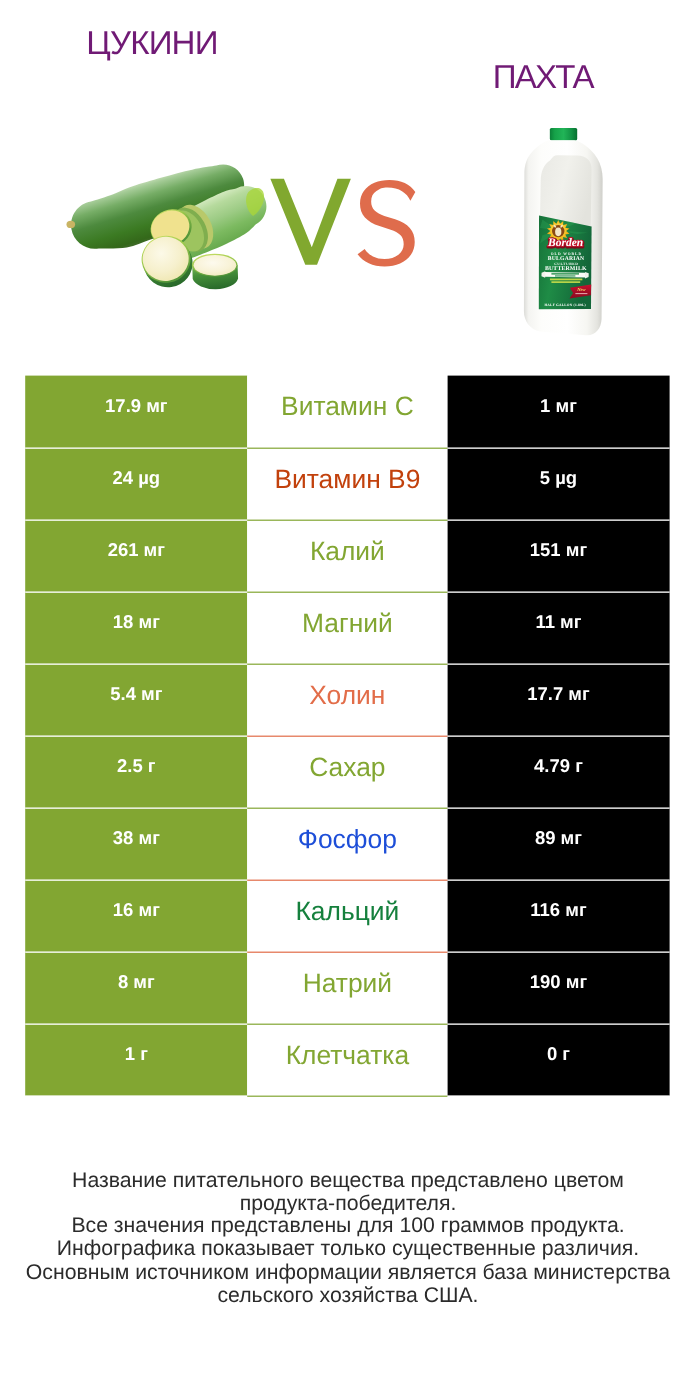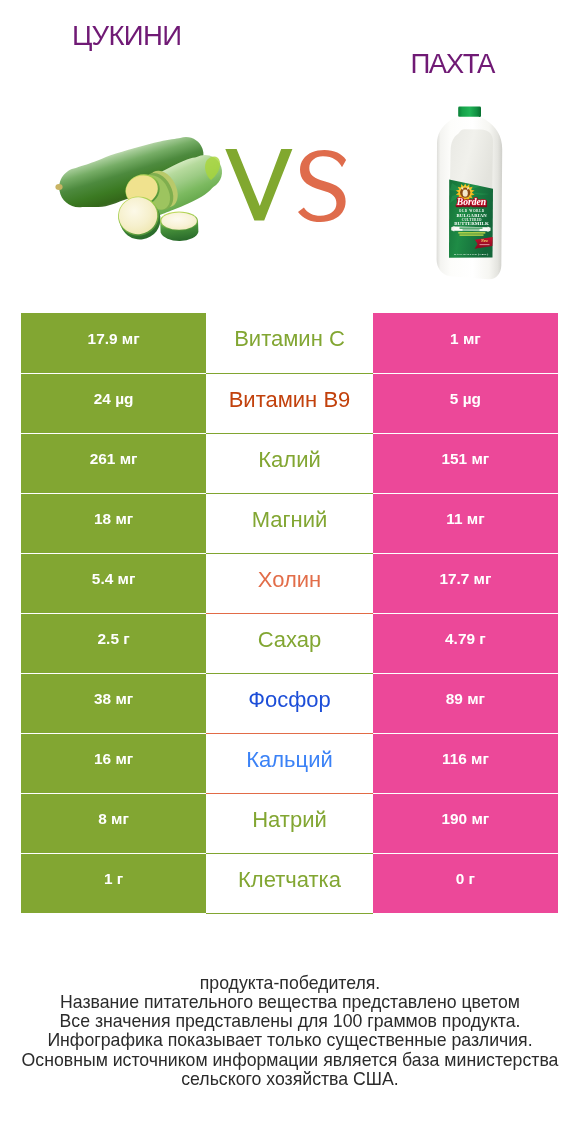--- a/index.html
+++ b/index.html
@@ -12,21 +12,21 @@
       line-height:1;}
   #t-left{left:27px;width:200px;letter-spacing:-0.68px;text-indent:-0.68px;}
   #t-right{left:353px;width:200px;letter-spacing:-1.52px;text-indent:-1.52px;margin-top:28px;}
   .vs{position:absolute;left:0;top:0;width:580px;height:300px;pointer-events:none;}
 
   table.nut{position:absolute;left:21px;top:313.3px;width:537px;border-collapse:collapse;table-layout:fixed;}
   table.nut td{height:60px;padding:0;text-align:center;vertical-align:middle;
       font-size:15.4px;font-weight:bold;line-height:1.1;box-sizing:border-box;}
   table.nut td > span{display:block;position:relative;top:-3.6px;}
   td.l{background:#82a632;color:#fff;width:179px;}
-  td.r{background:#ec4899;color:#fff;width:179px;}
+  td.r{background:#000000;color:#fff;width:179px;}
   table.nut td.m{background:#fff;width:161px;font-size:22px;font-weight:400;}
 
   .footer{position:absolute;left:0;top:973.8px;width:580px;text-align:center;
       font-size:17.7px;line-height:19.2px;color:#2b2b2b;}
 </style>
 </head>
 <body>
 
 <div class="page">
   <div class="hdr">
@@ -273,21 +273,21 @@
             <span>Фосфор</span>
           </td>
           <td class="r" style="border-bottom: 1.2px solid rgb(255, 255, 255);">
             <span>89 мг</span>
           </td>
         </tr>
         <tr>
           <td class="l" style="border-bottom: 1.2px solid rgb(255, 255, 255);">
             <span>16 мг</span>
           </td>
-          <td class="m" style="color: #3b82f6; border-bottom: 1.2px solid rgb(226, 109, 73);">
+          <td class="m" style="color: #15803d; border-bottom: 1.2px solid rgb(226, 109, 73);">
             <span>Кальций</span>
           </td>
           <td class="r" style="border-bottom: 1.2px solid rgb(255, 255, 255);">
             <span>116 мг</span>
           </td>
         </tr>
         <tr>
           <td class="l" style="border-bottom: 1.2px solid rgb(255, 255, 255);">
             <span>8 мг</span>
           </td>
@@ -306,20 +306,20 @@
             <span>Клетчатка</span>
           </td>
           <td class="r" style="border-bottom: 1.2px solid rgb(255, 255, 255);">
             <span>0 г</span>
           </td>
         </tr>
       </tbody>
     </table>
 
   <div class="footer">
+      <div>Название питательного вещества представлено цветом</div>
       <div>продукта-победителя.</div>
-      <div>Название питательного вещества представлено цветом</div>
       <div>Все значения представлены для 100 граммов продукта.</div>
       <div>Инфографика показывает только существенные различия.</div>
       <div>Основным источником информации является база министерства</div>
       <div>сельского хозяйства США.</div>
     </div>
 </div>
 
 </body></html>

